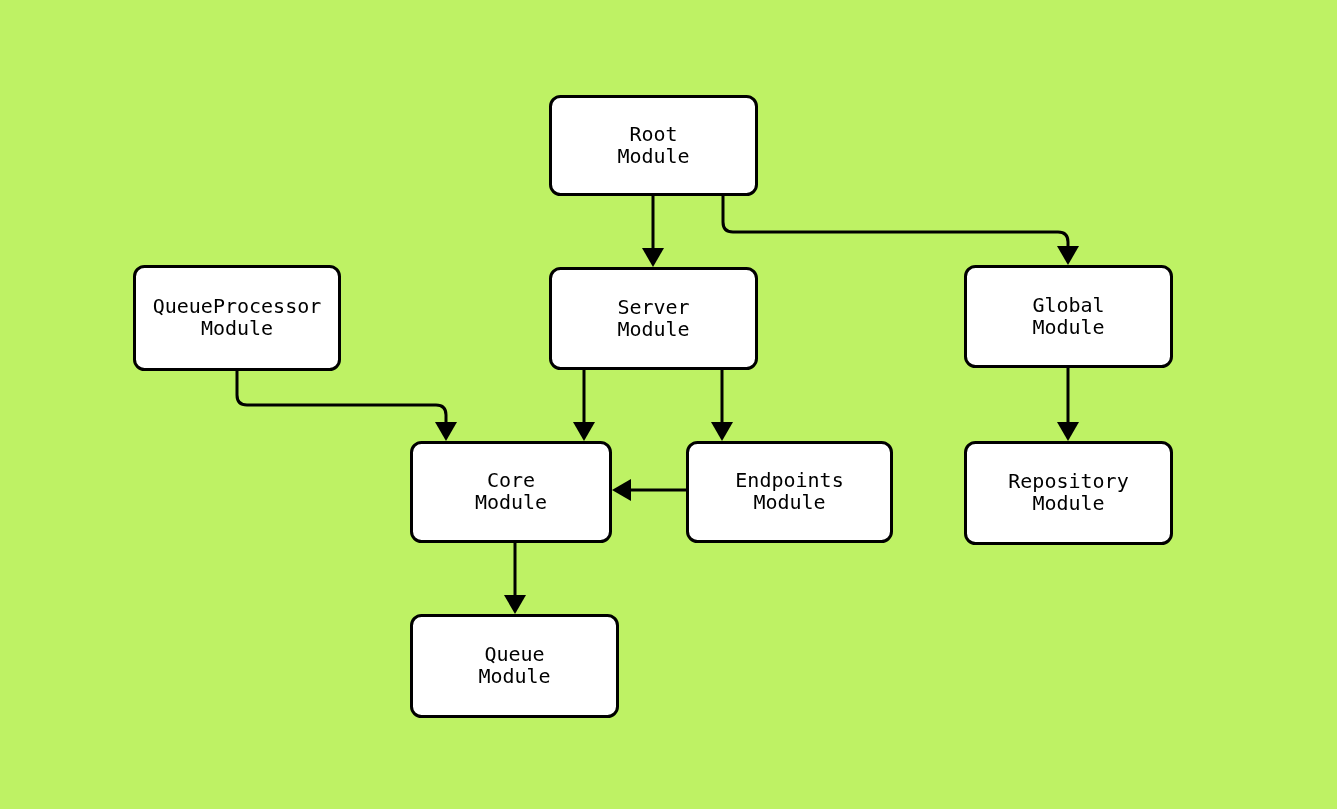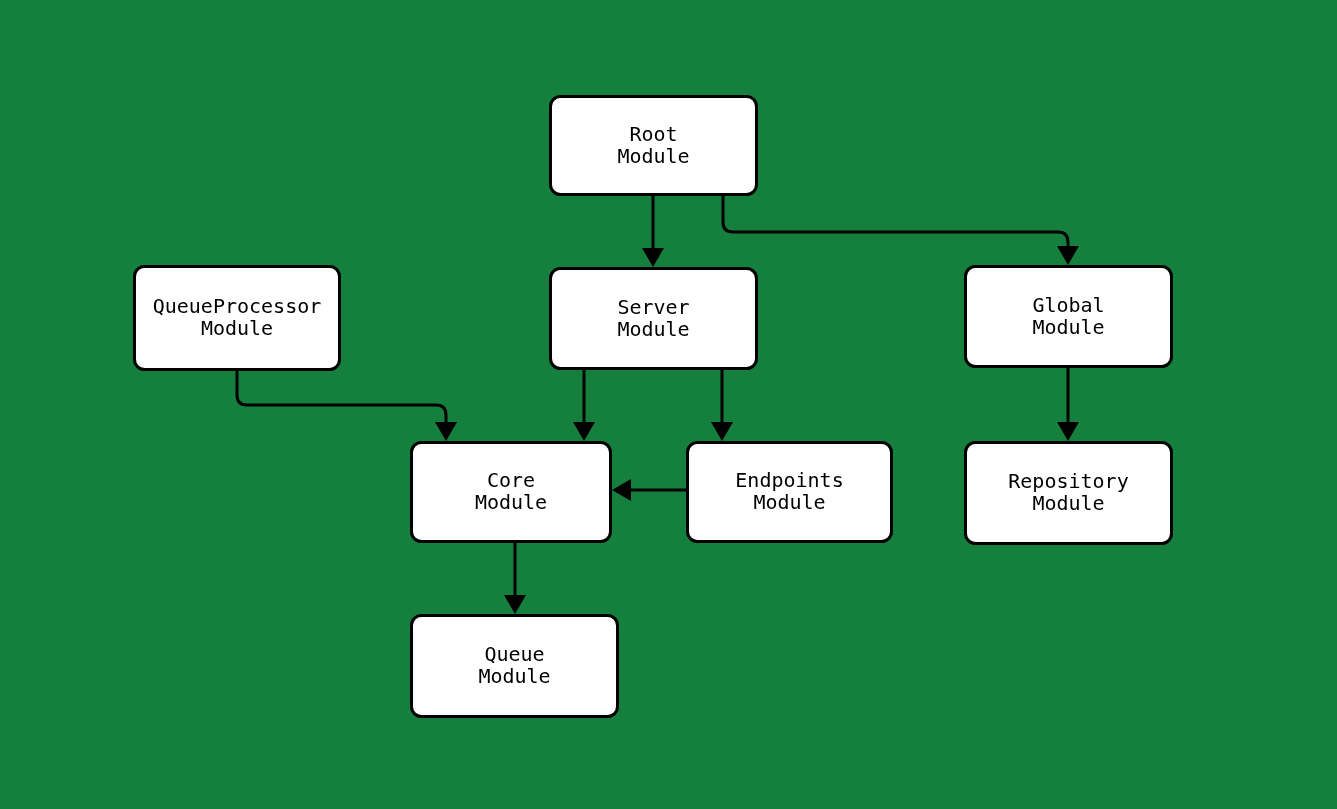--- a/index.html
+++ b/index.html
@@ -11,21 +11,21 @@
   body {
     width: 1337px;
     height: 809px;
     font-family: "DejaVu Sans Mono", "Liberation Mono", monospace;
     overflow: hidden;
   }
   #diagram-root {
     position: relative;
     width: 1337px;
     height: 809px;
-    background: #15803d;
+    background: #bef264;
   }
   svg#diagram-canvas {
     position: absolute;
     top: 0;
     left: 0;
     width: 1337px;
     height: 809px;
     display: block;
   }
   .node-box {

